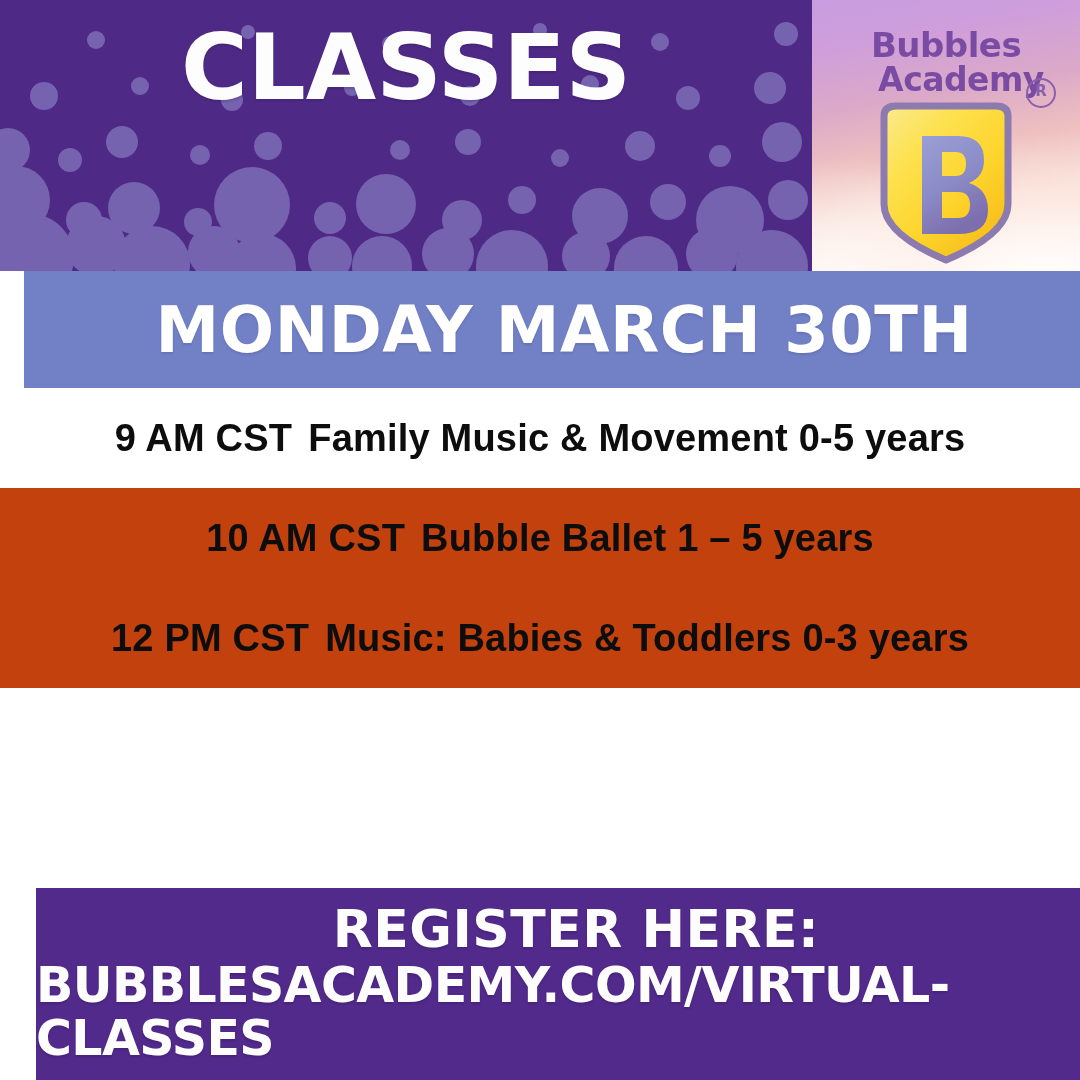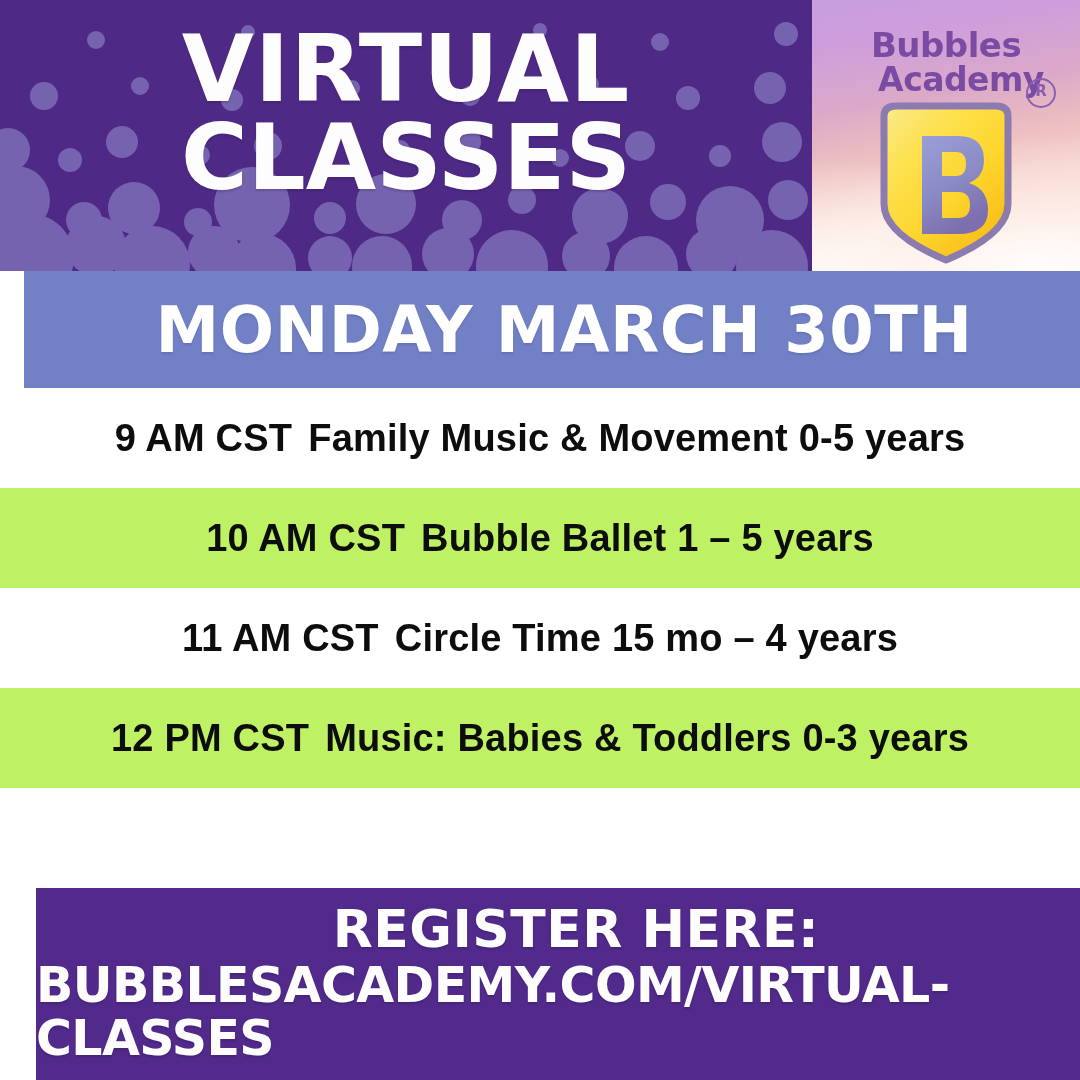--- a/index.html
+++ b/index.html
@@ -146,21 +146,21 @@
   }
   .sched-row {
     width: 1080px;
     height: 100px;
     display: flex;
     align-items: center;
     justify-content: center;
     box-sizing: border-box;
   }
   .sched-row.odd  { background: #ffffff; }
-  .sched-row.even { background: #bef264; }
+  .sched-row.even { background: #c2410c; }
   .sched-text {
     color: #0d0d0d;
     font-family: "Liberation Sans", sans-serif;
     font-weight: bold;
     font-size: 38px;
     letter-spacing: 0.2px;
     white-space: nowrap;
   }
   .sched-text .time { margin-right: 16px; }
 
@@ -257,21 +257,20 @@
           <circle cx="248" cy="32" r="7"></circle>
           <circle cx="390" cy="44" r="8"></circle>
           <circle cx="540" cy="30" r="7"></circle>
           <circle cx="660" cy="42" r="9"></circle>
           <circle cx="786" cy="34" r="12"></circle>
         </g>
       </svg>
     </div>
 
     <div class="header-title">
-      <span class="line line1">VIRTUAL</span>
       <span class="line line2">CLASSES</span>
     </div>
   </div>
 
   <div class="logo-panel">
     <div class="logo-wordmark">
       <div class="ln1">Bubbles</div>
       <div class="ln2">Academy</div>
     </div>
     <div class="reg-mark">R</div>
@@ -306,25 +305,20 @@
     <div class="sched-row odd">
       <div class="sched-text">
         <span class="time">9 AM CST</span><span class="title">Family Music &amp; Movement 0-5 years</span>
       </div>
     </div>
     <div class="sched-row even">
       <div class="sched-text">
         <span class="time">10 AM CST</span><span class="title">Bubble Ballet 1 – 5 years</span>
       </div>
     </div>
-    <div class="sched-row odd">
-      <div class="sched-text">
-        <span class="time">11 AM CST</span><span class="title">Circle Time 15 mo – 4 years</span>
-      </div>
-    </div>
     <div class="sched-row even">
       <div class="sched-text">
         <span class="time">12 PM CST</span><span class="title">Music: Babies &amp; Toddlers 0-3 years</span>
       </div>
     </div>
   </div>
 
   <div class="footer">
     <div class="footer-line1">REGISTER HERE:</div>
     <div class="footer-line2">BUBBLESACADEMY.COM/VIRTUAL-CLASSES</div>

